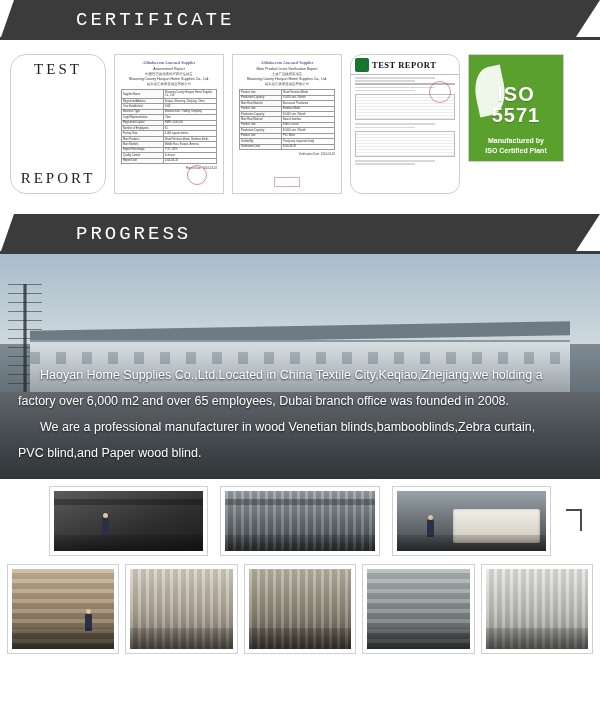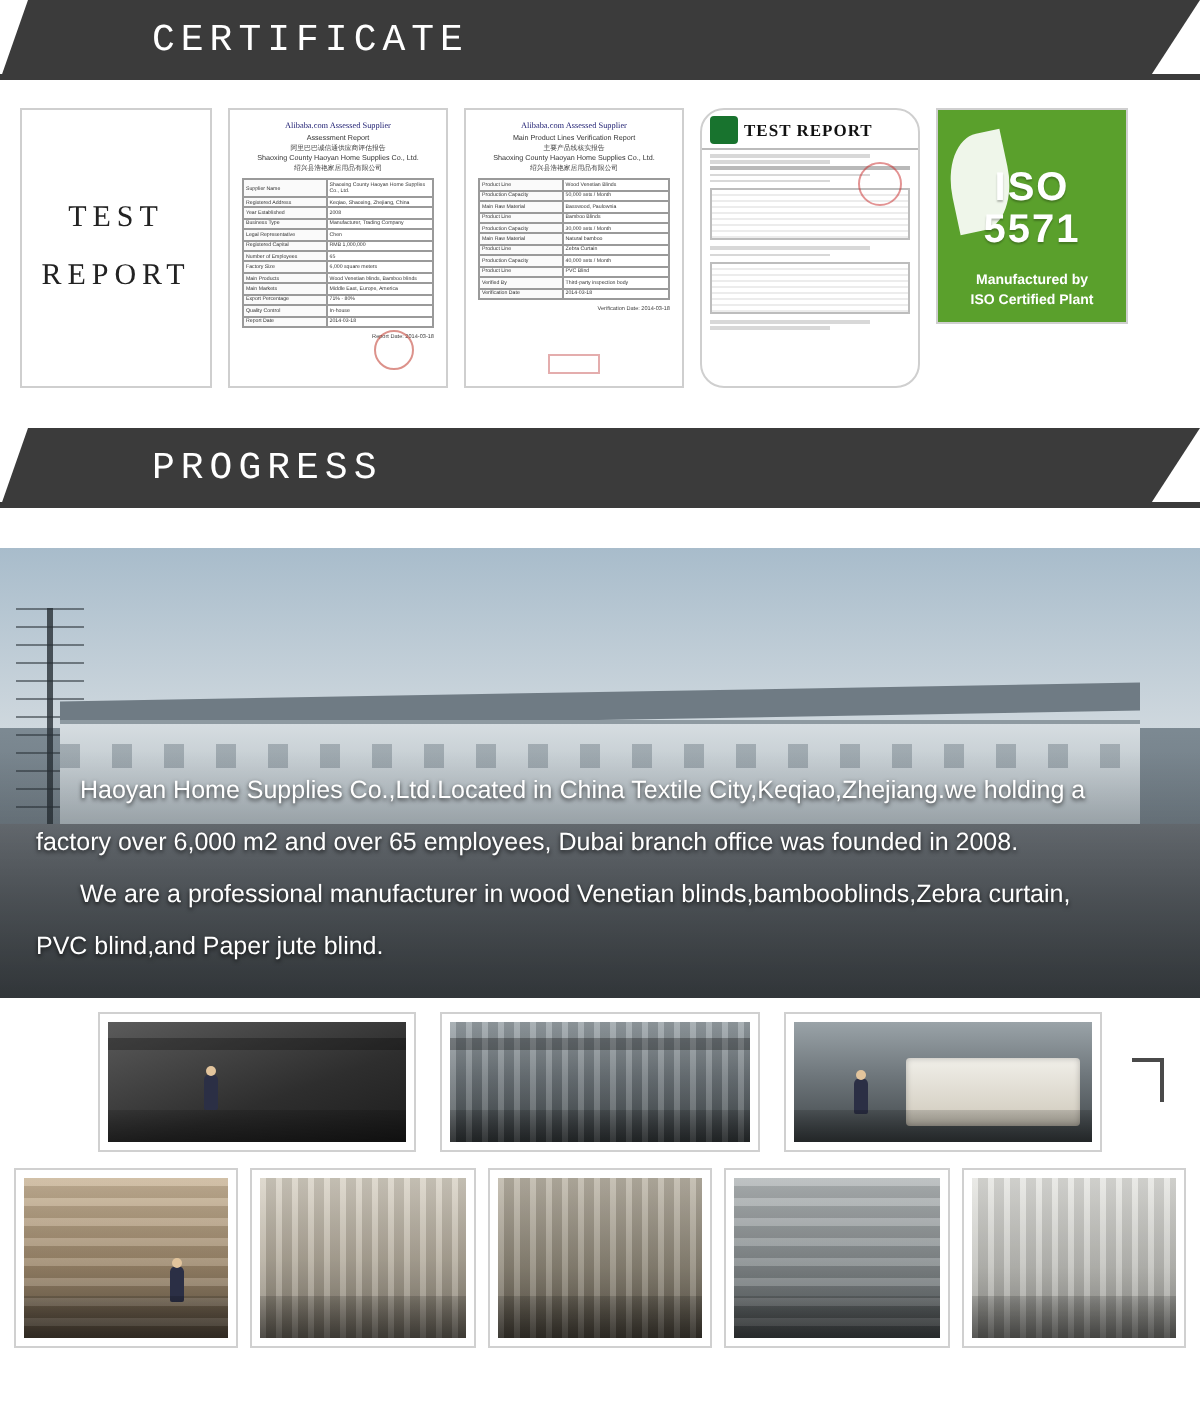--- a/index.html
+++ b/index.html
@@ -72,21 +72,21 @@
     gap: 8px;
     padding: 14px 10px 10px 10px;
     align-items: flex-start;
   }
   .cert {
     background: #ffffff;
     border: 1px solid #cfcfcf;
     position: relative;
     overflow: hidden;
   }
-  .cert-1 { width: 96px; height: 140px; display:flex; flex-direction:column; justify-content:center; align-items:center; }
+  .cert-1 { width: 96px; height: 140px; display:flex; flex-direction:column; justify-content:space-between; align-items:center;border-radius:16px; }
   .cert-1 .l1, .cert-1 .l2 {
     font-family: "Liberation Serif", serif;
     font-size: 15px;
     letter-spacing: 3px;
     color: #222;
     margin: 6px 0;
   }
   .cert-2, .cert-3 { width: 110px; height: 140px; padding: 5px 6px; }
   .cert-4 { width: 110px; height: 140px; padding: 0; border-radius: 12px; }
   .cert-5 { width: 96px; height: 108px; border:1px solid #cfcfcf; background:#ffffff; padding:0; }
@@ -232,21 +232,20 @@
     z-index:2;
   }
 
   
   .hero {
     position: relative;
     width: 600px;
     height: 225px;
     overflow: hidden;
     background: linear-gradient(to bottom, #9fb4c4 0%, #b9c7d2 38%, #7d8a93 39%, #58626a 100%);
-    margin-top: 20px;
   }
   .hero .sky {
     position:absolute; left:0; top:0; width:100%; height:40%;
     background: linear-gradient(to bottom, #a8bccb, #cfd8de);
   }
   .hero .roofline {
     position:absolute;
     left: 30px; top: 72px;
     width: 540px; height: 14px;
     background: #6f7b84;
@@ -560,21 +559,21 @@
     <div class="sky"></div>
     <div class="tower"></div>
     <div class="roofline"></div>
     <div class="building"></div>
     <div class="ground"></div>
     <div class="shade"></div>
     <div class="hero-text">
       <p class="indent">Haoyan Home Supplies Co.,Ltd.Located in China Textile City,Keqiao,Zhejiang.we holding a</p>
       <p>factory over 6,000 m2 and over 65 employees, Dubai branch office was founded in 2008.</p>
       <p class="indent">We are a professional manufacturer in wood Venetian blinds,bambooblinds,Zebra curtain,</p>
-      <p>PVC blind,and Paper jute blind.</p>
+      <p>PVC blind,and Paper wood blind.</p>
     </div>
   </div>
 
   <div class="grid-row">
     <div class="photo p-dark">
       <div class="beam"></div>
       <div class="worker" style="left:32%; bottom:16px;"></div>
       <div class="floor"></div>
       <span class="sr">Dark workshop with machinery and worker</span>
     </div>

